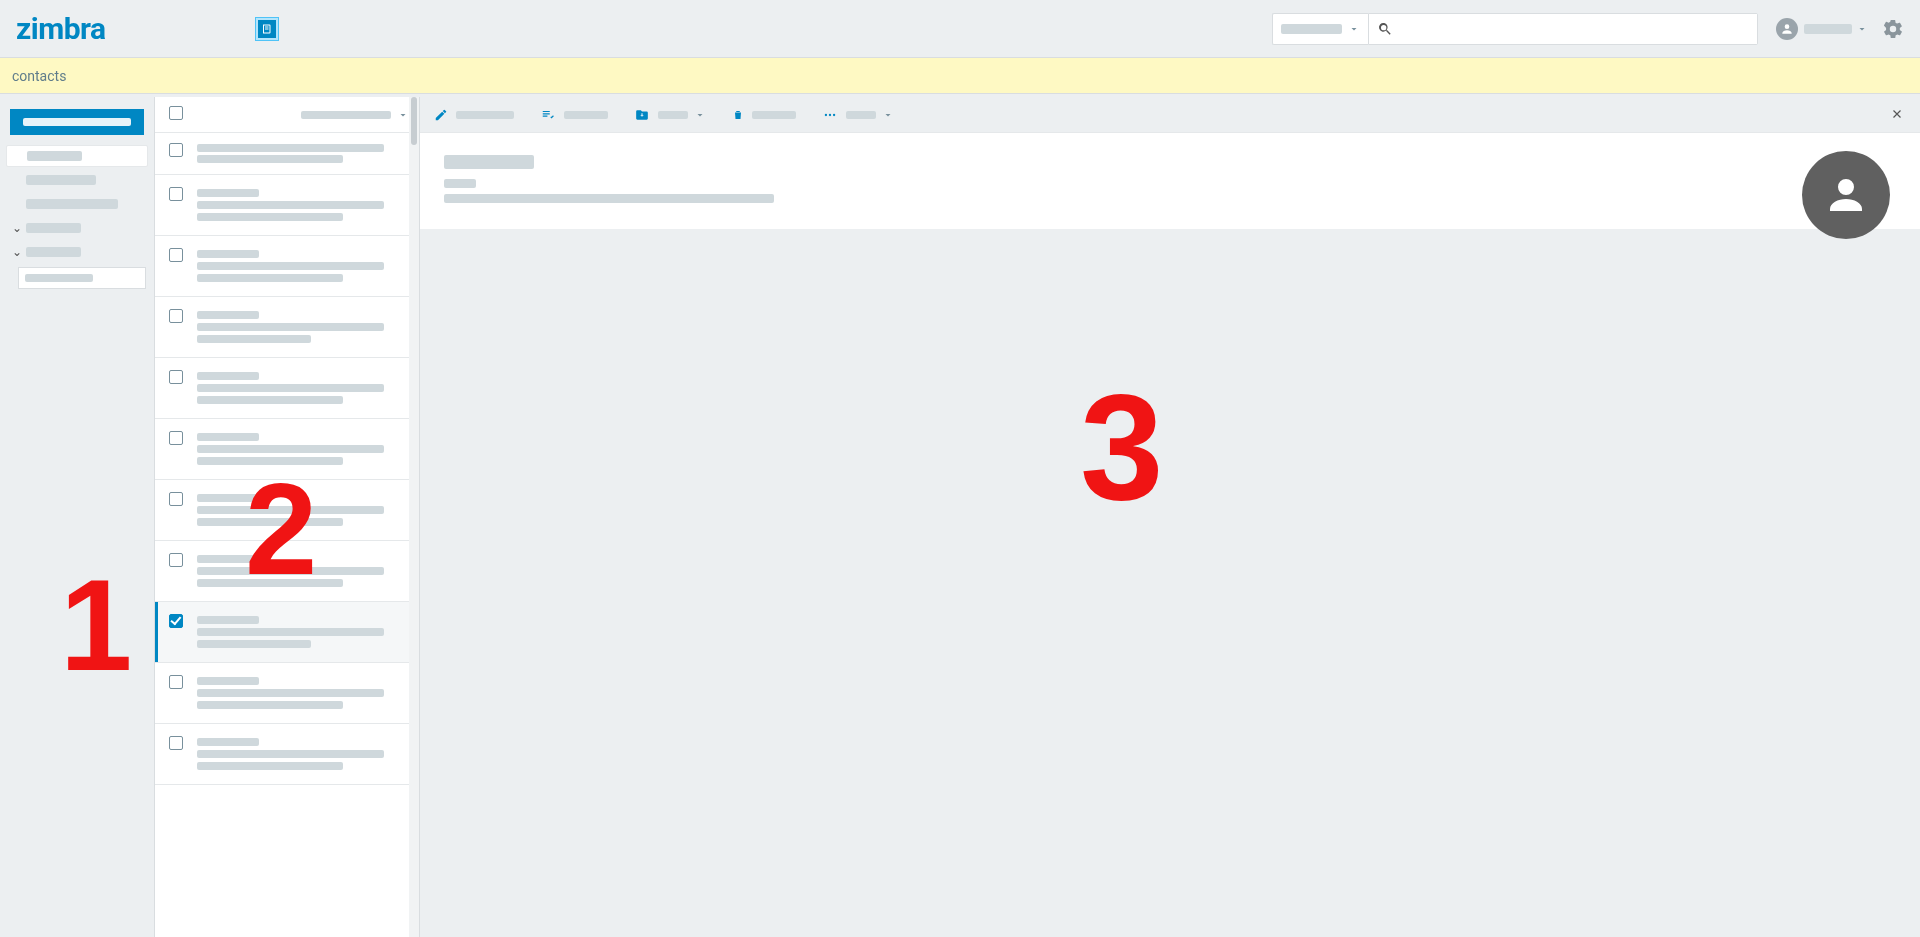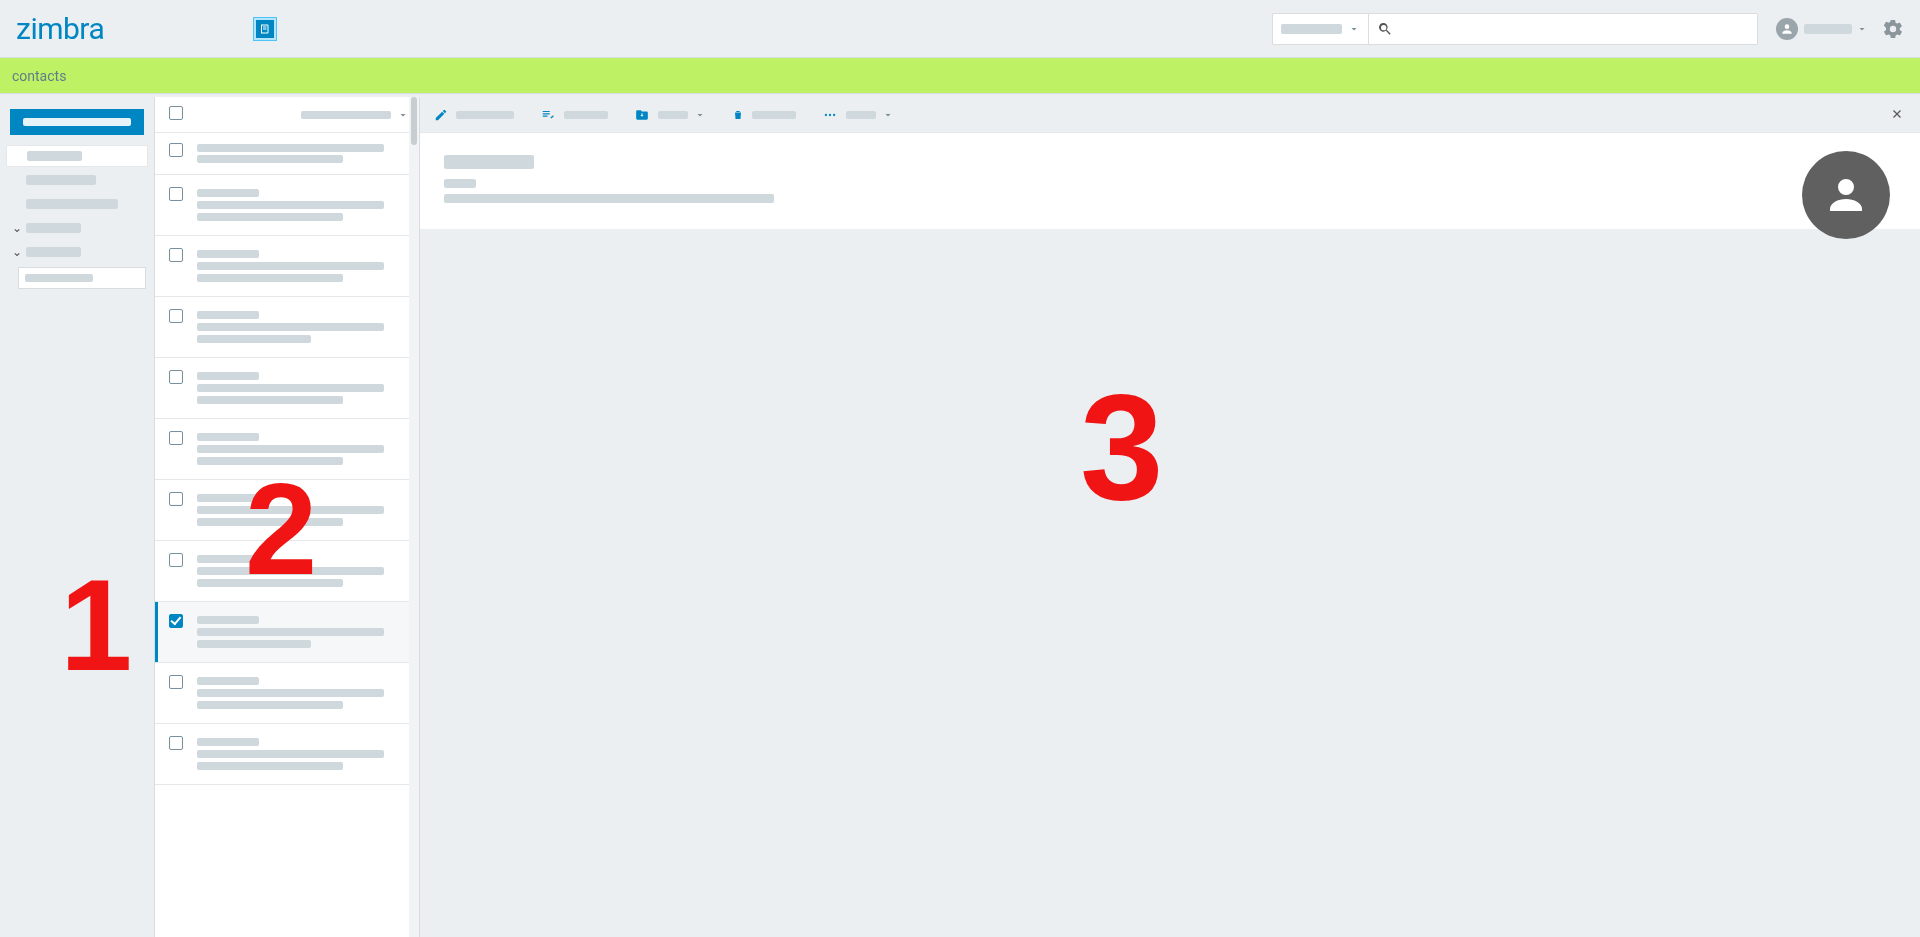--- a/index.html
+++ b/index.html
@@ -30,21 +30,21 @@
   .header {
     height: var(--header-h);
     background: var(--grey-bg);
     display: flex;
     align-items: center;
     padding: 0 16px;
     border-bottom: 1px solid var(--border);
   }
   .logo {
     font-size: 30px;
-    font-weight: 400;
+    font-weight: 700;
     color: var(--zimbra-blue);
     letter-spacing: -0.5px;
     user-select: none;
   }
   .app-icon-wrap {
     margin-left: 150px;
     width: 22px; height: 22px;
     background: var(--zimbra-blue);
     display: flex; align-items: center; justify-content: center;
     border: 2px solid #b3e5fc;
@@ -83,21 +83,21 @@
     width: 22px; height: 22px; border-radius: 50%;
     background: #9aa4ab;
     display:flex;align-items:center;justify-content:center;
     margin-right:6px;
   }
   .account-chip .ph { width: 48px; height: 10px; background: var(--grey-placeholder); border-radius:2px; margin-right:4px;}
   .gear { margin-left: 14px; color:#888;}
   
   .crumb-bar {
     height: var(--crumb-h);
-    background: #bef264;
+    background: #fef9c3;
     border-bottom: 1px solid var(--border);
     display: flex; align-items: center;
     padding: 0 12px;
     color: var(--grey-text);
     font-size: 14px;
   }
   
   .main {
     position: absolute;
     top: calc(var(--header-h) + var(--crumb-h) + 3px);

